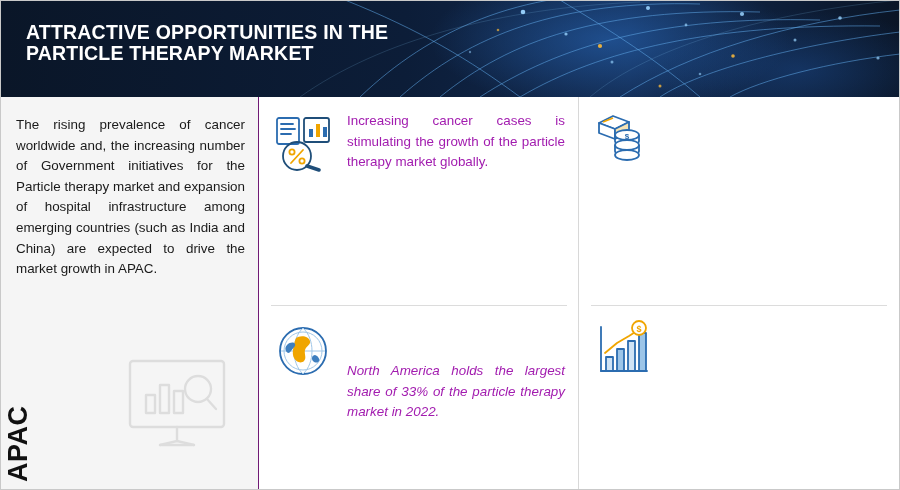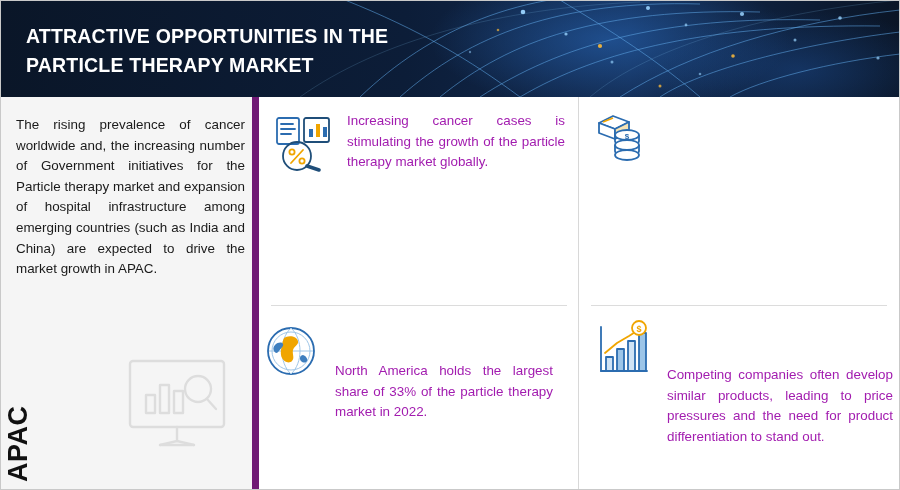--- a/index.html
+++ b/index.html
@@ -33,42 +33,42 @@
     inset: 0;
   }
   .header-title {
     position: absolute;
     left: 26px;
     top: 22px;
     width: 420px;
     color: #ffffff;
     font-size: 19.5px;
     font-weight: bold;
-    line-height: 29px;
+    line-height: 21px;
     letter-spacing: 0.2px;
     text-transform: uppercase;
     z-index: 5;
   }
 
   
   .content {
     position: absolute;
     left: 0;
     top: 97px;
     width: 900px;
     height: 393px;
     display: flex;
   }
 
   .col-left {
     width: 259px;
     background: #f5f5f5;
     position: relative;
     box-sizing: border-box;
-    border-right: 7px solid #701a75;
+    border-right: 1px solid #701a75;
   }
   .col-mid {
     width: 320px;
     position: relative;
     box-sizing: border-box;
     border-right: 1px solid #d8d8d8;
   }
   .col-right {
     width: 320px;
     position: relative;
@@ -122,21 +122,21 @@
     font-size: 13.4px;
     line-height: 20.6px;
     color: #a21caf;
     text-align: justify;
     text-justify: inter-word;
   }
 
   .cell-m1 { left: 12px;  top: 14px;  width: 300px; }
   .cell-m1 .cell-text { width: 218px; }
 
-  .cell-m2 { left: 0;  top: 222px; width: 300px; }
+  .cell-m2 { left: 12px;  top: 222px; width: 300px; font-style: italic; }
   .cell-m2 .cell-text { width: 218px; padding-top: 42px; }
 
   .cell-r1 { left: 12px;  top: 8px;   width: 308px; }
   .cell-r1 .cell-text { width: 226px; }
 
   .cell-r2 { left: 12px;  top: 222px; width: 308px; }
   .cell-r2 .cell-text { width: 226px; padding-top: 46px; }
 
   .divider-mid {
     position: absolute;
@@ -324,19 +324,18 @@
             <rect x="15" y="38" width="7" height="14" fill="#cfe3f5"></rect>
             <rect x="26" y="30" width="7" height="22" fill="#9cc5e8"></rect>
             <rect x="37" y="22" width="7" height="30" fill="#cfe3f5"></rect>
             <rect x="48" y="14" width="7" height="38" fill="#9cc5e8"></rect>
             <path d="M14 34 L26 24 L38 17 L52 8" stroke="#f0a500" stroke-width="1.8" fill="none"></path>
             <path d="M46 6 L53 7 L52 14" stroke="#f0a500" stroke-width="1.8" fill="none"></path>
             <circle cx="48" cy="9" r="7" fill="#ffffff" stroke="#f0a500"></circle>
           </g>
           <text x="48" y="12.5" font-family="Liberation Sans, sans-serif" font-size="9" font-weight="bold" fill="#f0a500" text-anchor="middle">$</text>
         </svg>
-        <div class="cell-text">Competing companies often develop similar products, leading to price pressures and the need for product differentiation to stand out.</div>
       </div>
     </div>
   </div>
 
   <div class="frame"></div>
 </div>
 
 </body></html>

